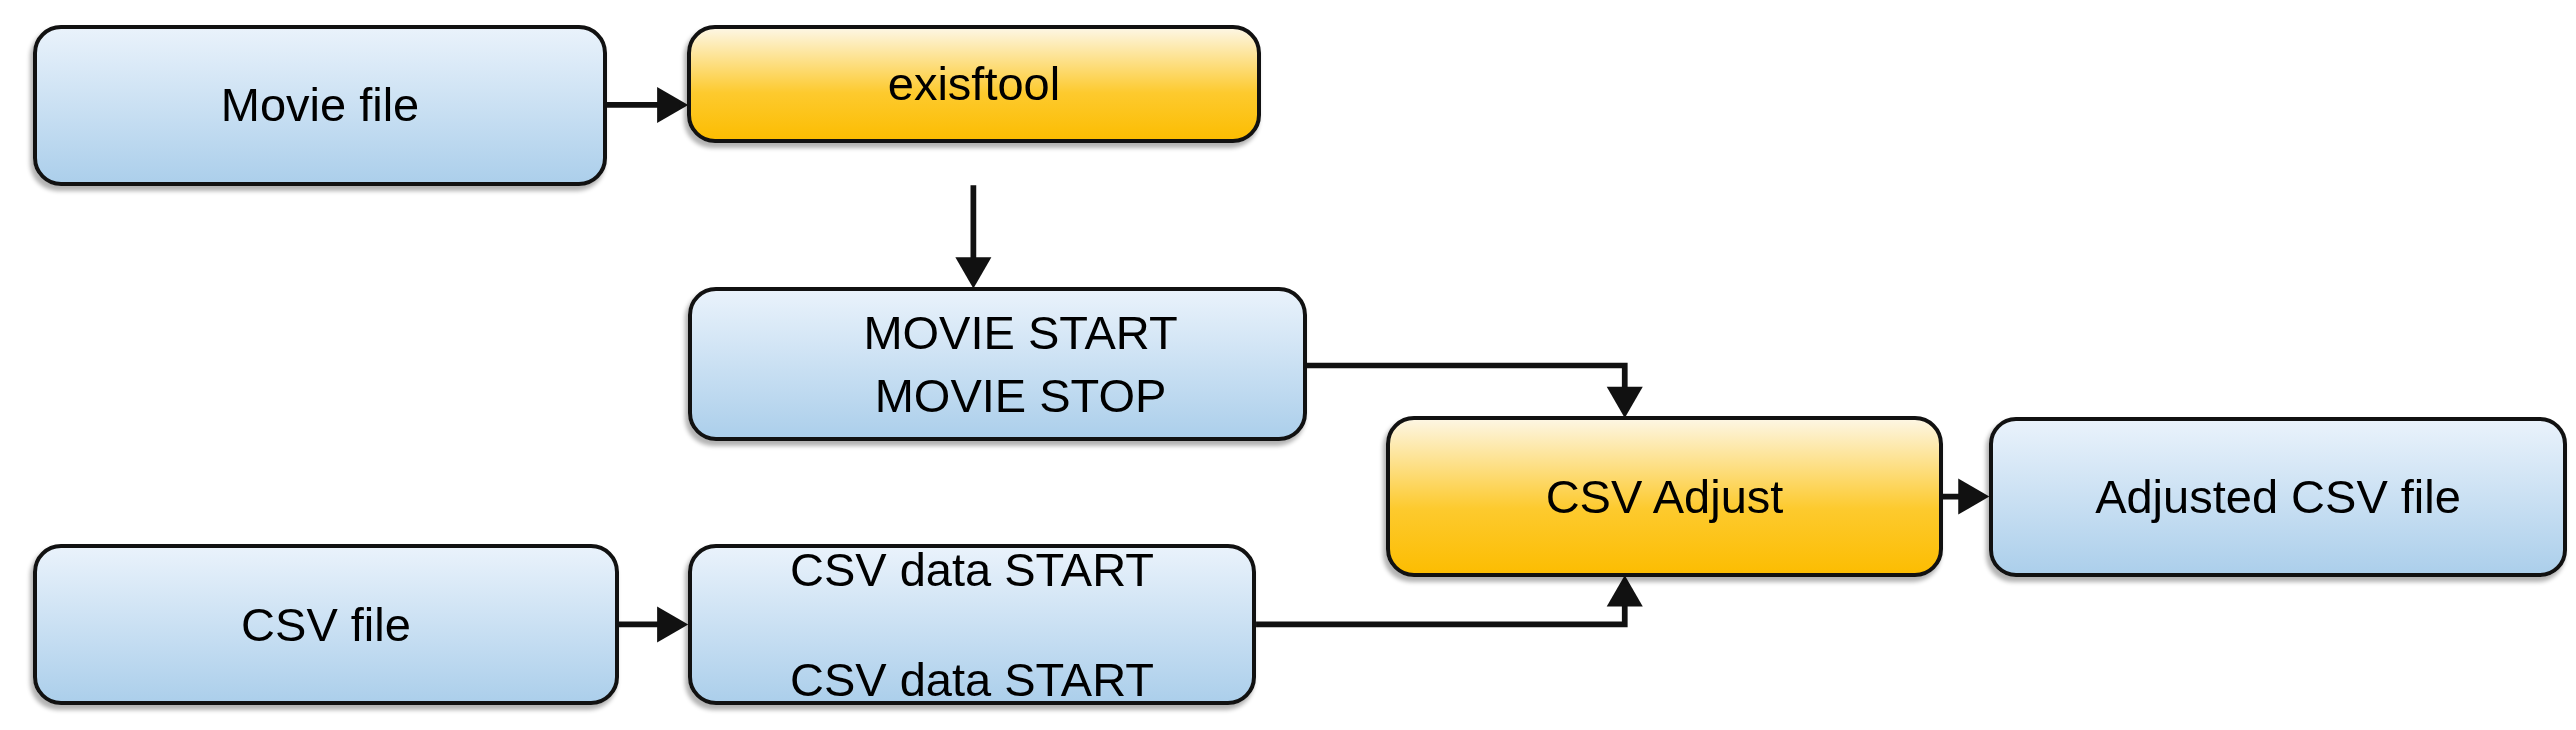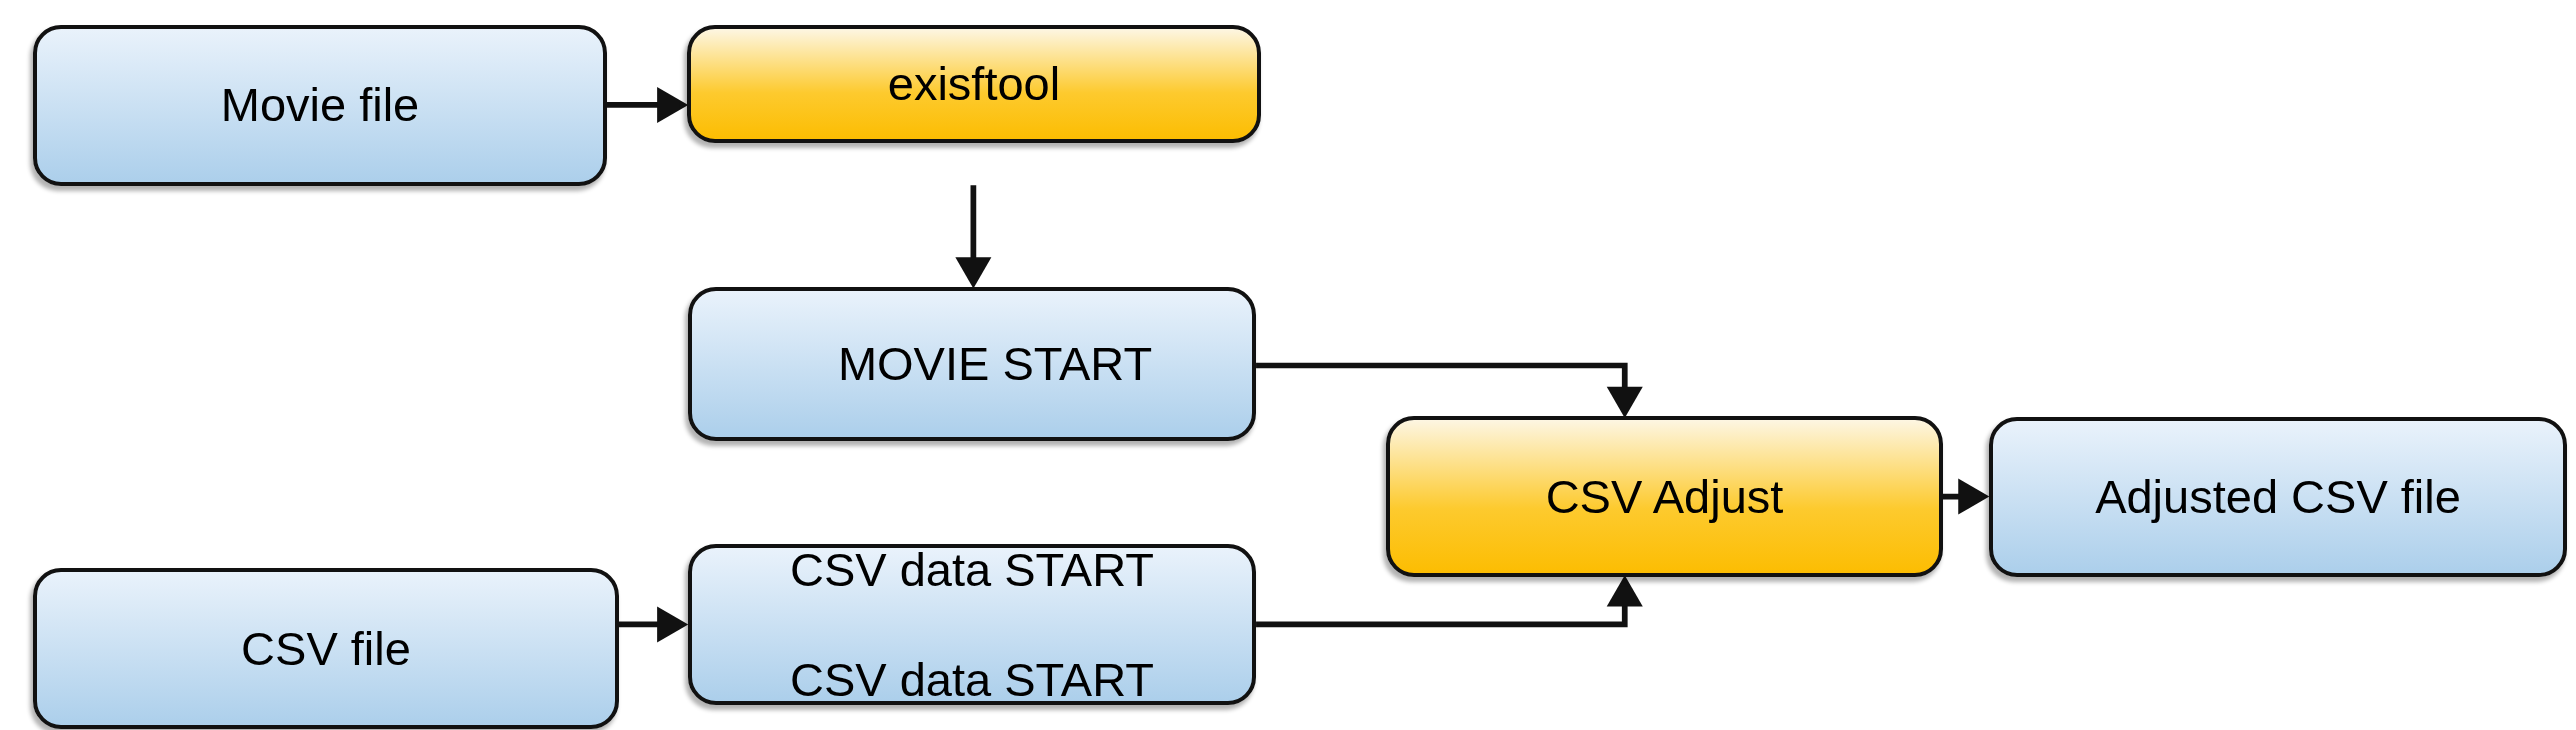--- a/index.html
+++ b/index.html
@@ -96,35 +96,36 @@
   </svg>
 
   <div class="node blue" style="left:33px; top:24.6px; width:574px; height:161px;">
     <span class="line">Movie file</span>
   </div>
 
   <div class="node orange" style="left:687px; top:24.6px; width:574px; height:118px;">
     <span class="line">exisftool</span>
   </div>
 
-  <div class="node blue" style="left:688px; top:287px; width:568px; height:154px;padding-left:46px;">
+  <div class="node blue" style="left:688px; top:287px; width:619px; height:154px;padding-left:46px;">
     <span class="line">MOVIE START</span>
+    <span class="line">MOVIE STOP</span>
   </div>
 
-  <div class="node blue" style="left:33px; top:544px; width:586px; height:161px;margin-top:24px;">
+  <div class="node blue" style="left:33px; top:544px; width:586px; height:161px;">
     <span class="line">CSV file</span>
   </div>
 
   <div class="node blue" style="left:688px; top:544px; width:568px; height:161px;gap:46px;">
     <span class="line">CSV data START</span>
     <span class="line">CSV data START</span>
   </div>
 
   <div class="node orange" style="left:1348px; top:416px; width:557px; height:161px;margin-left:38px;">
     <span class="line">CSV Adjust</span>
   </div>
 
-  <div class="node blue" style="left:1989px; top:417px; width:578px; height:160px;">
+  <div class="node blue" style="left:1989px; top:417px; width:578px; height:160px;border-radius:27px;">
     <span class="line">Adjusted CSV file</span>
   </div>
 
 </div>
 
 
 </body></html>

